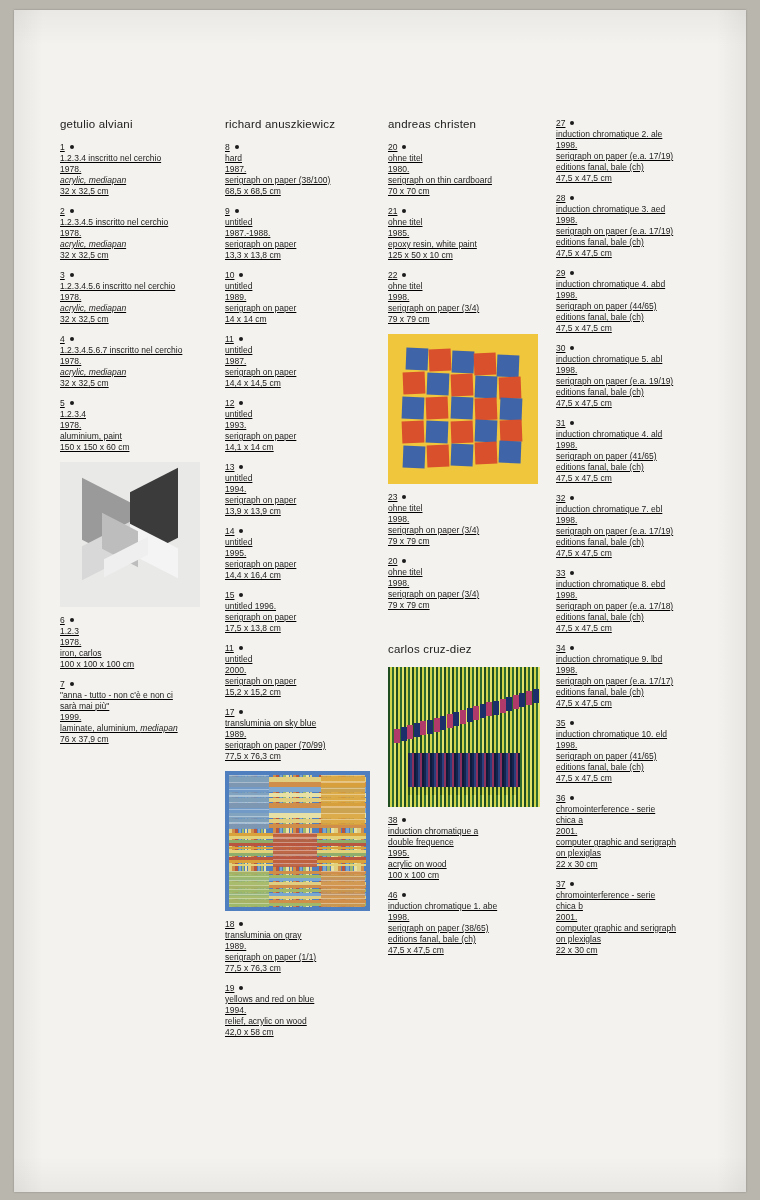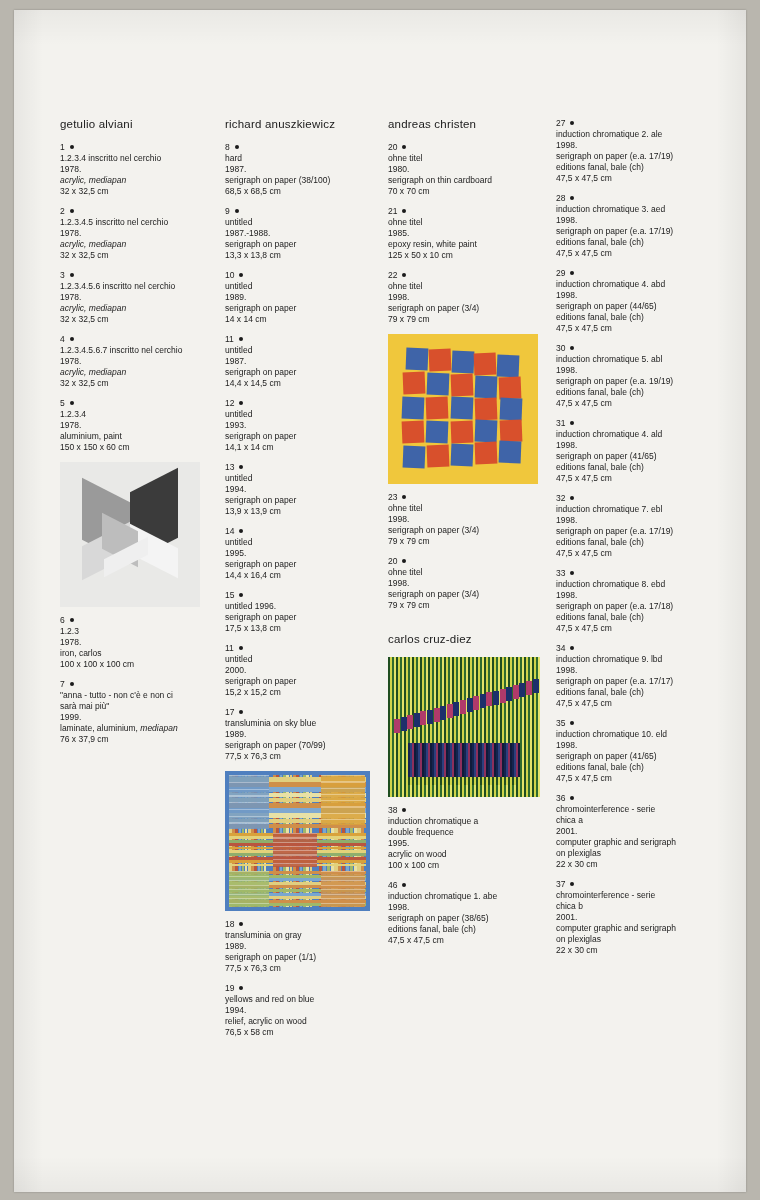--- a/index.html
+++ b/index.html
@@ -38,23 +38,23 @@
   .col.c3{width:168px;}
   .col.c4{width:156px;}
 
   .artist{
     font-size:11.5px;
     color:#1b1b1b;
     letter-spacing:.2px;
     margin:0 0 12px 0;
     font-weight:400;
   }
-  .artist.spaced{margin-top:22px;}
-
-  .entry{margin-bottom:9px;}
+  .artist.spaced{margin-top:32px;}
+
+  .entry{margin-bottom:9px;text-decoration:underline;}
   .enum{
     font-size:8.5px;color:#222;
     line-height:11px;
     white-space:nowrap;
   }
   .enum .dot{
     display:inline-block;
     width:4px;height:4px;border-radius:50%;
     background:#1b1b1b;
     margin-left:5px;vertical-align:1px;
@@ -375,21 +375,21 @@
         <div class="line">transluminia on gray</div>
         <div class="line">1989.</div>
         <div class="line">serigraph on paper (1/1)</div>
         <div class="line">77,5 x 76,3 cm</div>
       </div>
       <div class="entry">
         <div class="enum"><span>19</span><span class="dot"></span></div>
         <div class="line">yellows and red on blue</div>
         <div class="line">1994.</div>
         <div class="line">relief, acrylic on wood</div>
-        <div class="line">76,5 x 58 cm</div>
+        <div class="line">42,0 x 58 cm</div>
       </div>
     </div>
 
     <div class="col c3">
       <div class="artist">andreas christen</div>
 
       <div class="entry">
         <div class="enum"><span>20</span><span class="dot"></span></div>
         <div class="line">ohne titel</div>
         <div class="line">1980.</div>

